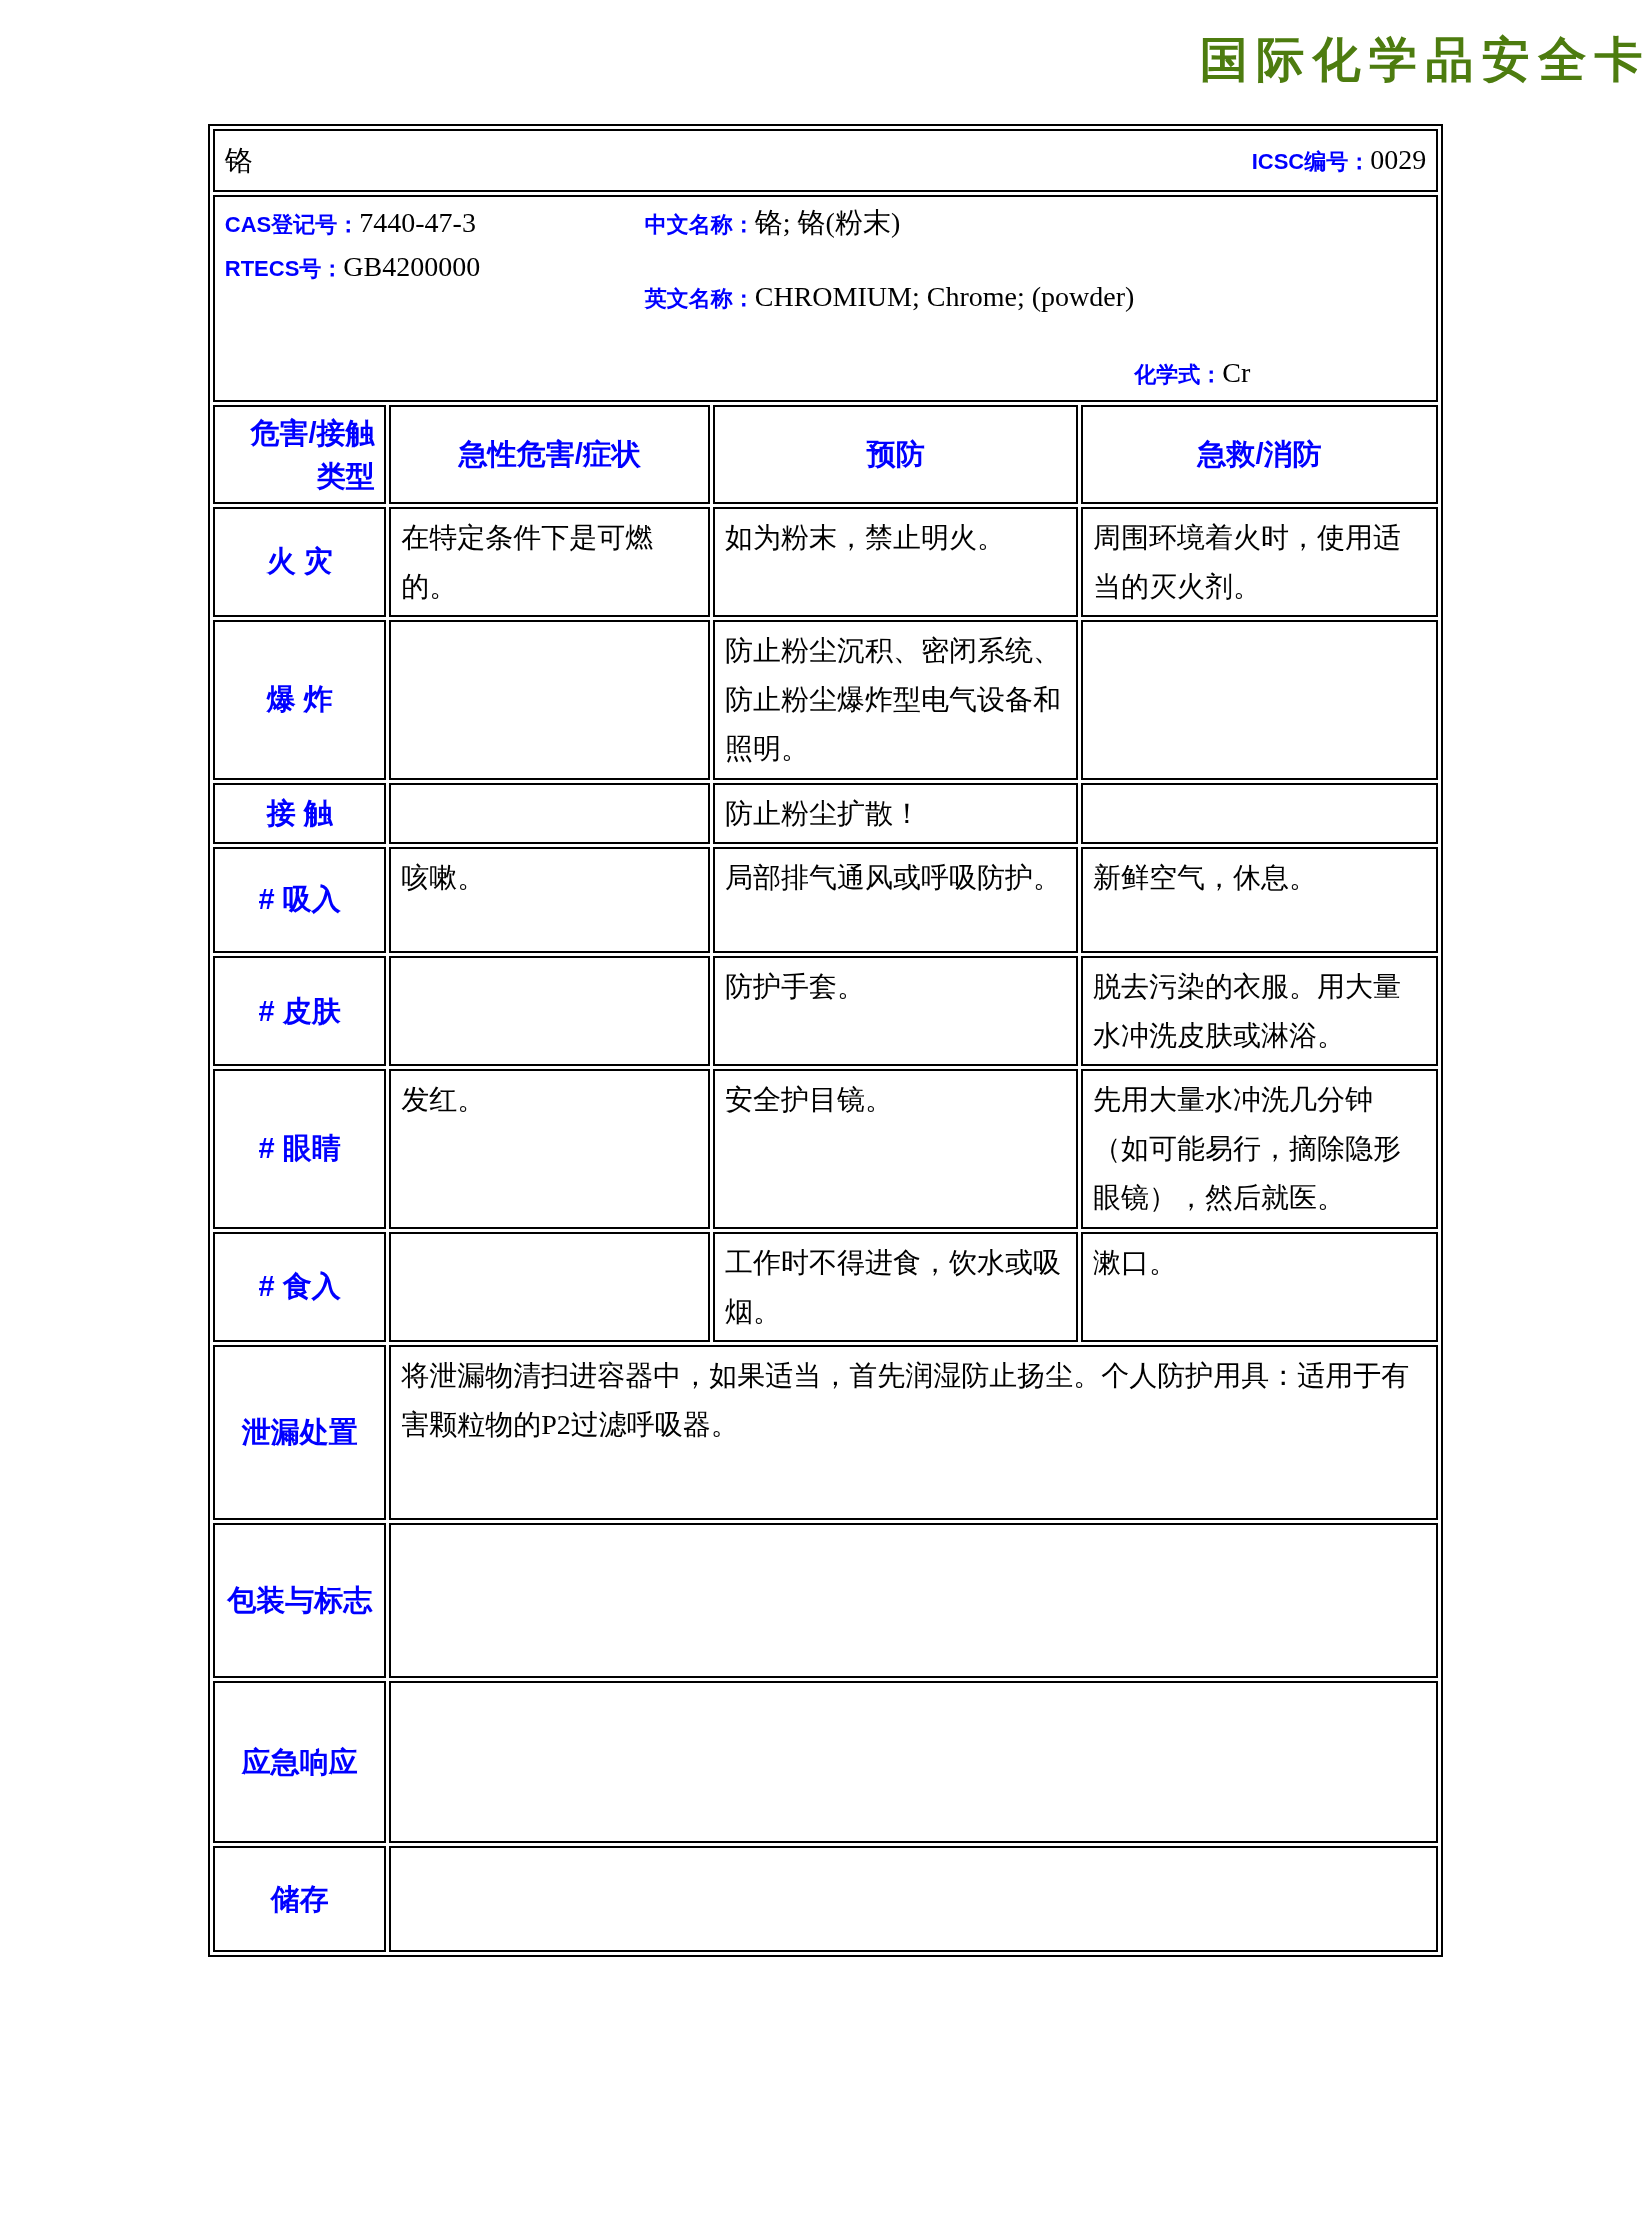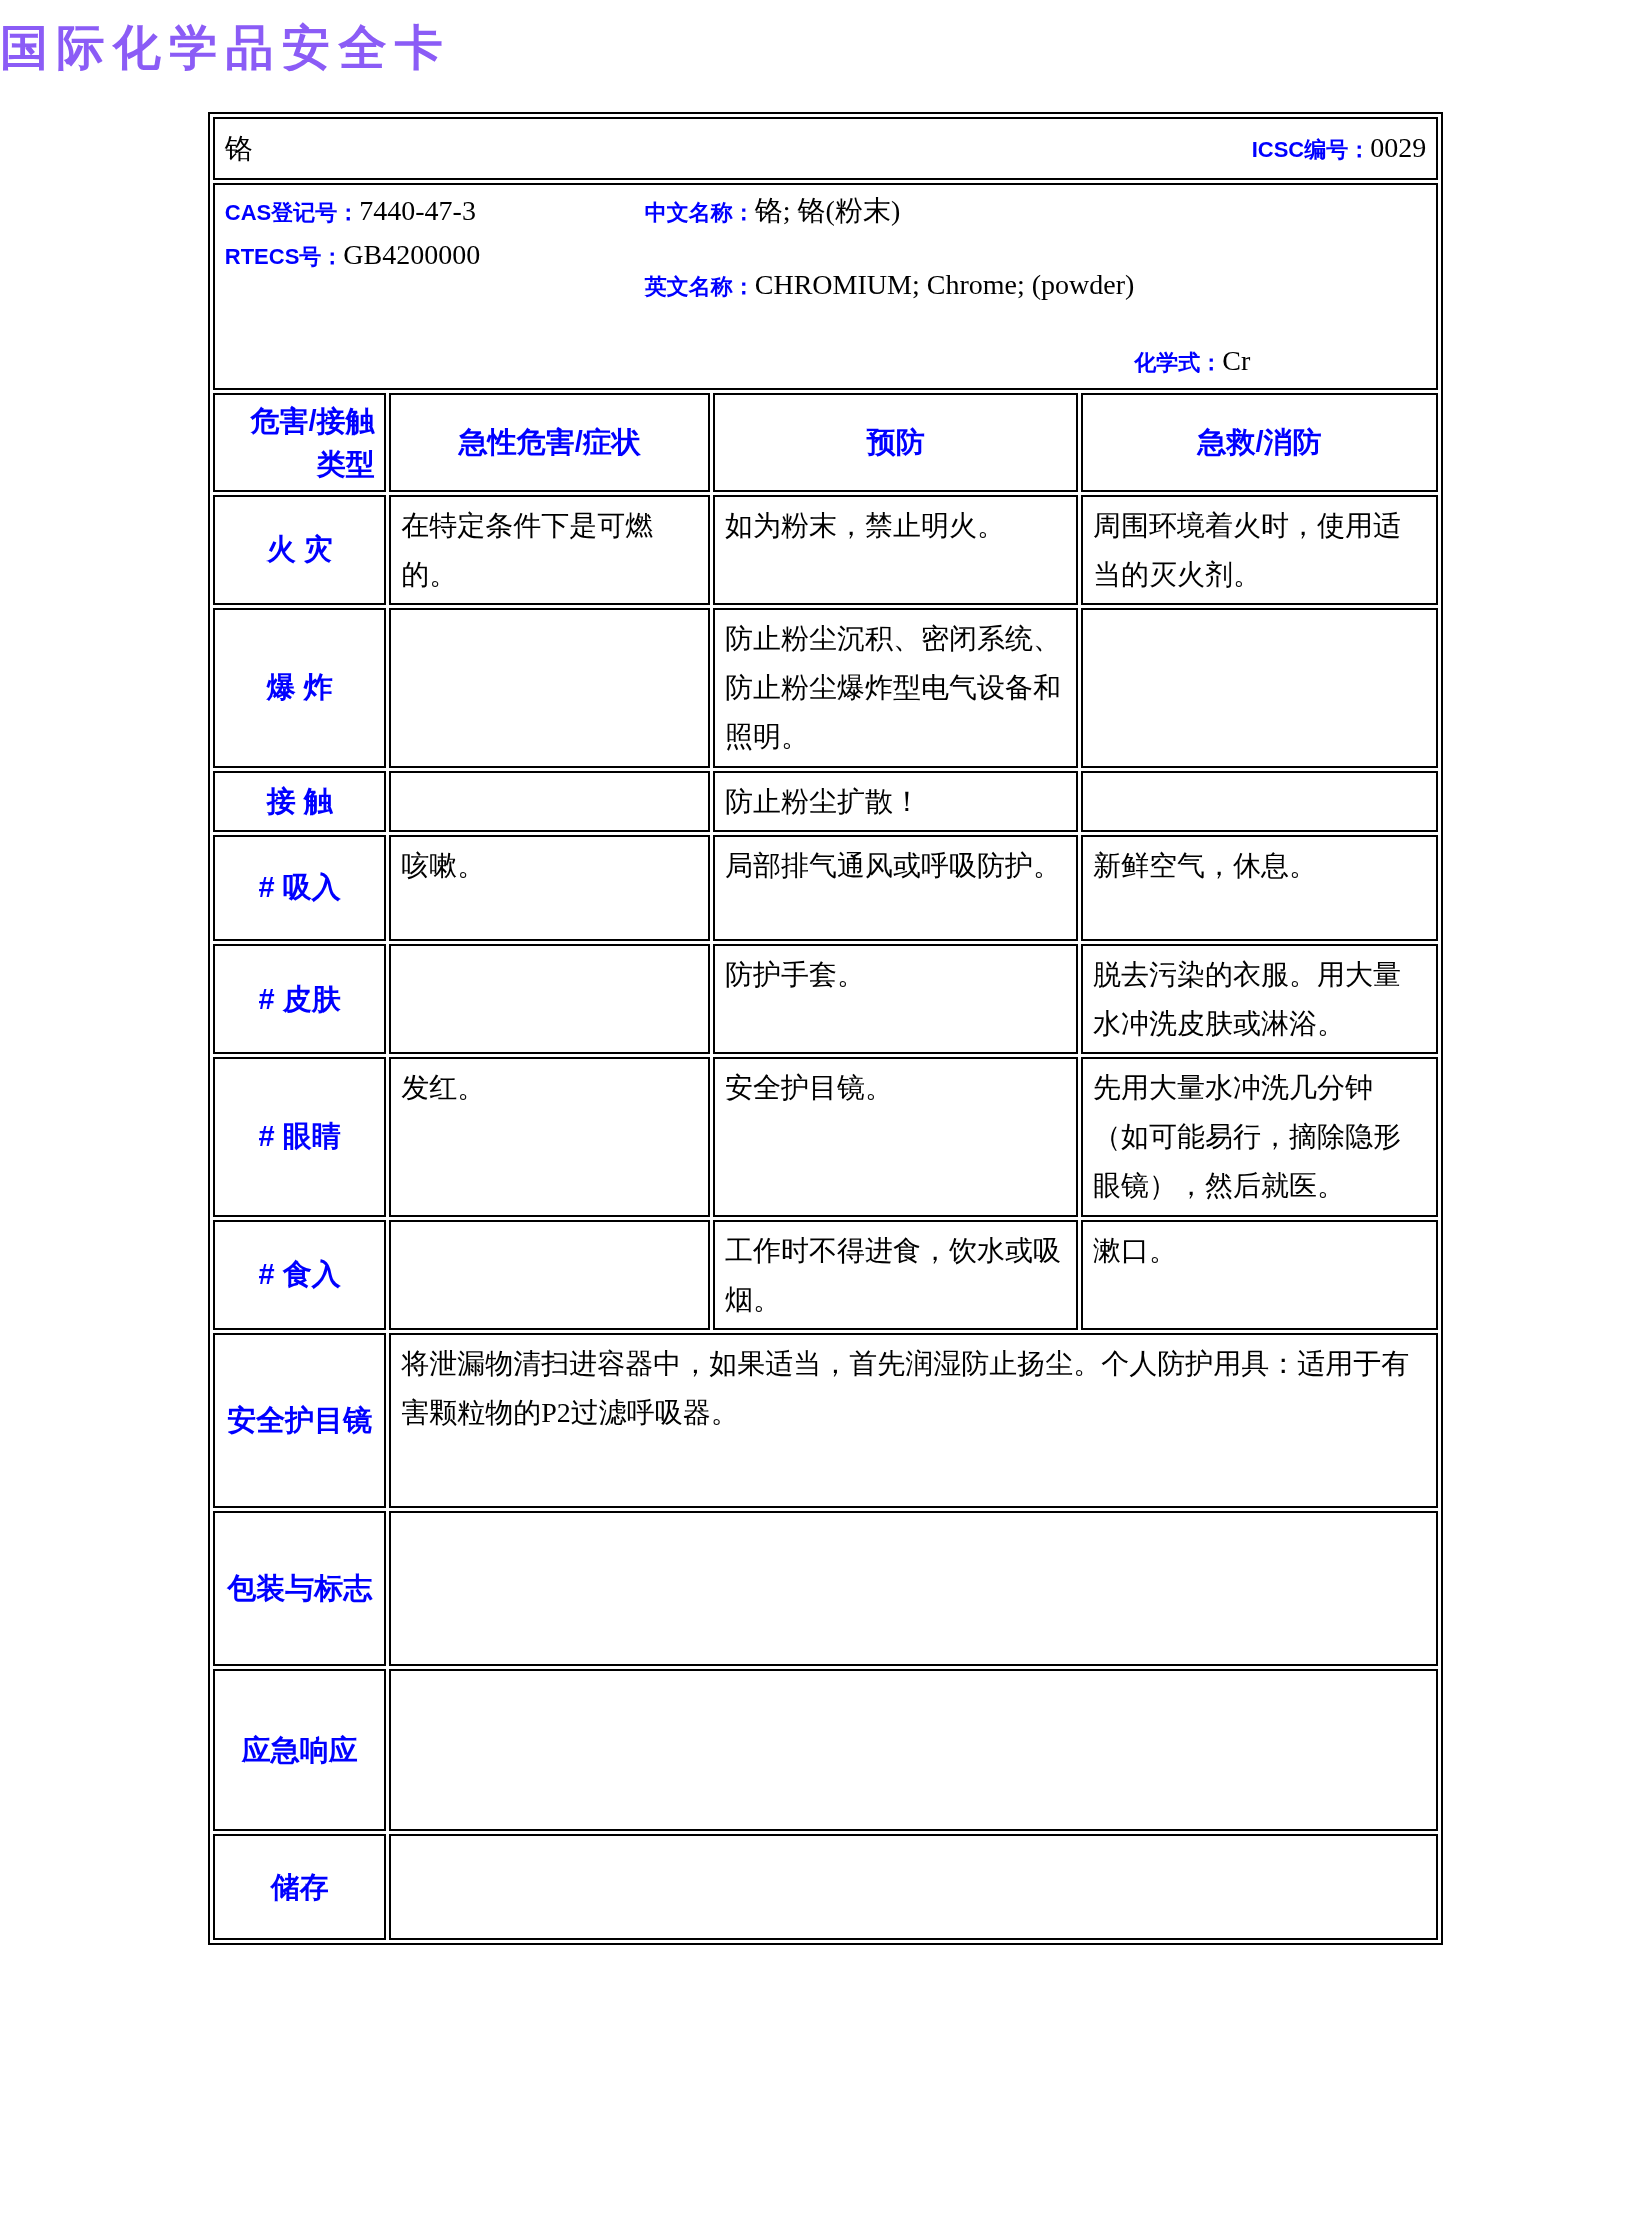--- a/index.html
+++ b/index.html
@@ -1,22 +1,22 @@
 <!DOCTYPE html>
 <html style="font-size:11.2px"><head>
 <meta charset="utf-8">
 <style>
   html, body { margin:0; padding:0; background:#ffffff; }
   .page {
     width:1651px; height:2239px; background:#ffffff; position:relative;
     font-family:"Liberation Serif", serif; color:#000;
   }
   .title {
-    margin:0; padding-top:16px; text-align:left;
-    color:#8b5cf6; font-weight:bold; font-size:48px; letter-spacing:8.4px;
+    margin:0; padding-top:28px; text-align:right;
+    color:#4d7c0f; font-weight:bold; font-size:48px; letter-spacing:8.4px;
     font-family:"Liberation Sans", sans-serif;
   }
   table.icsc {
     margin:32px auto 0; width:1235px; table-layout:fixed;
     border-collapse:separate; border-spacing:3.5px;
     border:2.1px solid #000; background:#fff;
   }
   td, th {
     border:2.1px solid #000; box-sizing:border-box;
     padding:4.2px 9.8px; vertical-align:top; text-align:left;
@@ -157,21 +157,21 @@
     </tr>
 
     <tr class="r-ingestion">
       <td class="rowlbl"># 食入</td>
       <td></td>
       <td>工作时不得进食，饮水或吸烟。</td>
       <td>漱口。</td>
     </tr>
 
     <tr class="r-spillage">
-      <td class="rowlbl">安全护目镜</td>
+      <td class="rowlbl">泄漏处置</td>
       <td colspan="3">将泄漏物清扫进容器中，如果适当，首先润湿防止扬尘。个人防护用具：适用于有害颗粒物的P2过滤呼吸器。</td>
     </tr>
 
     <tr class="r-packaging">
       <td class="rowlbl">包装与标志</td>
       <td colspan="3"></td>
     </tr>
 
     <tr class="r-emergency">
       <td class="rowlbl">应急响应</td>

